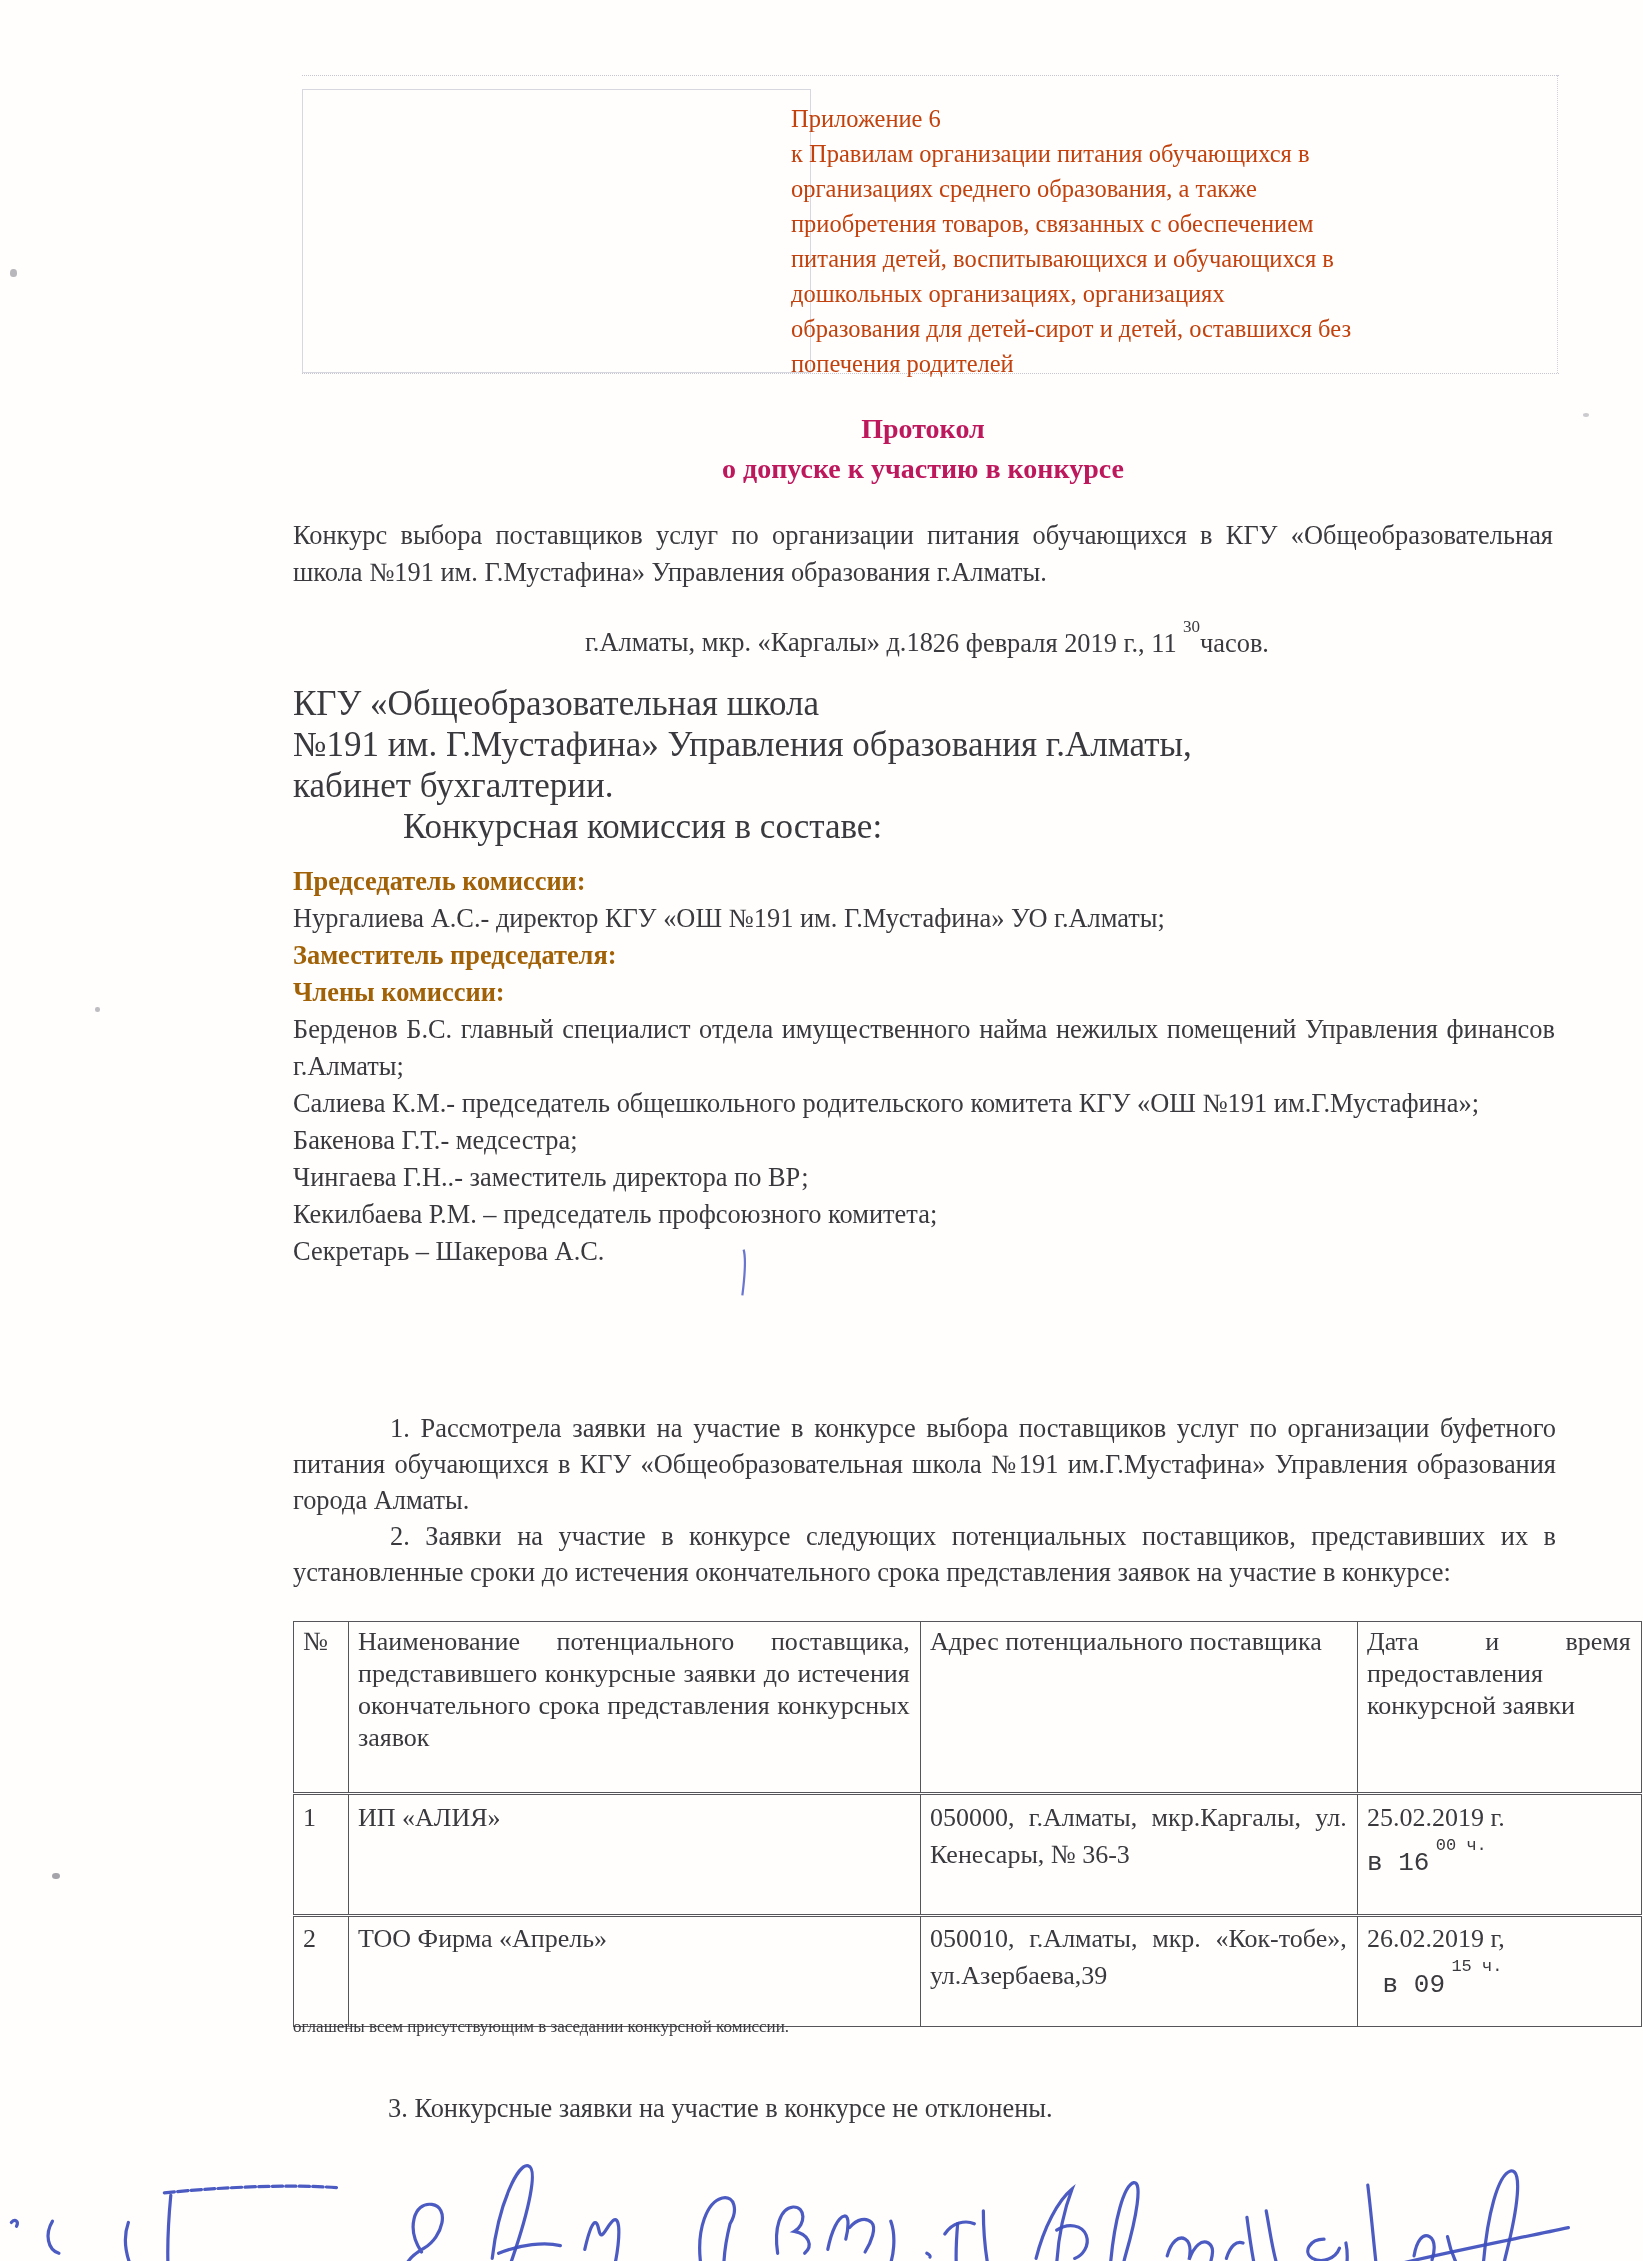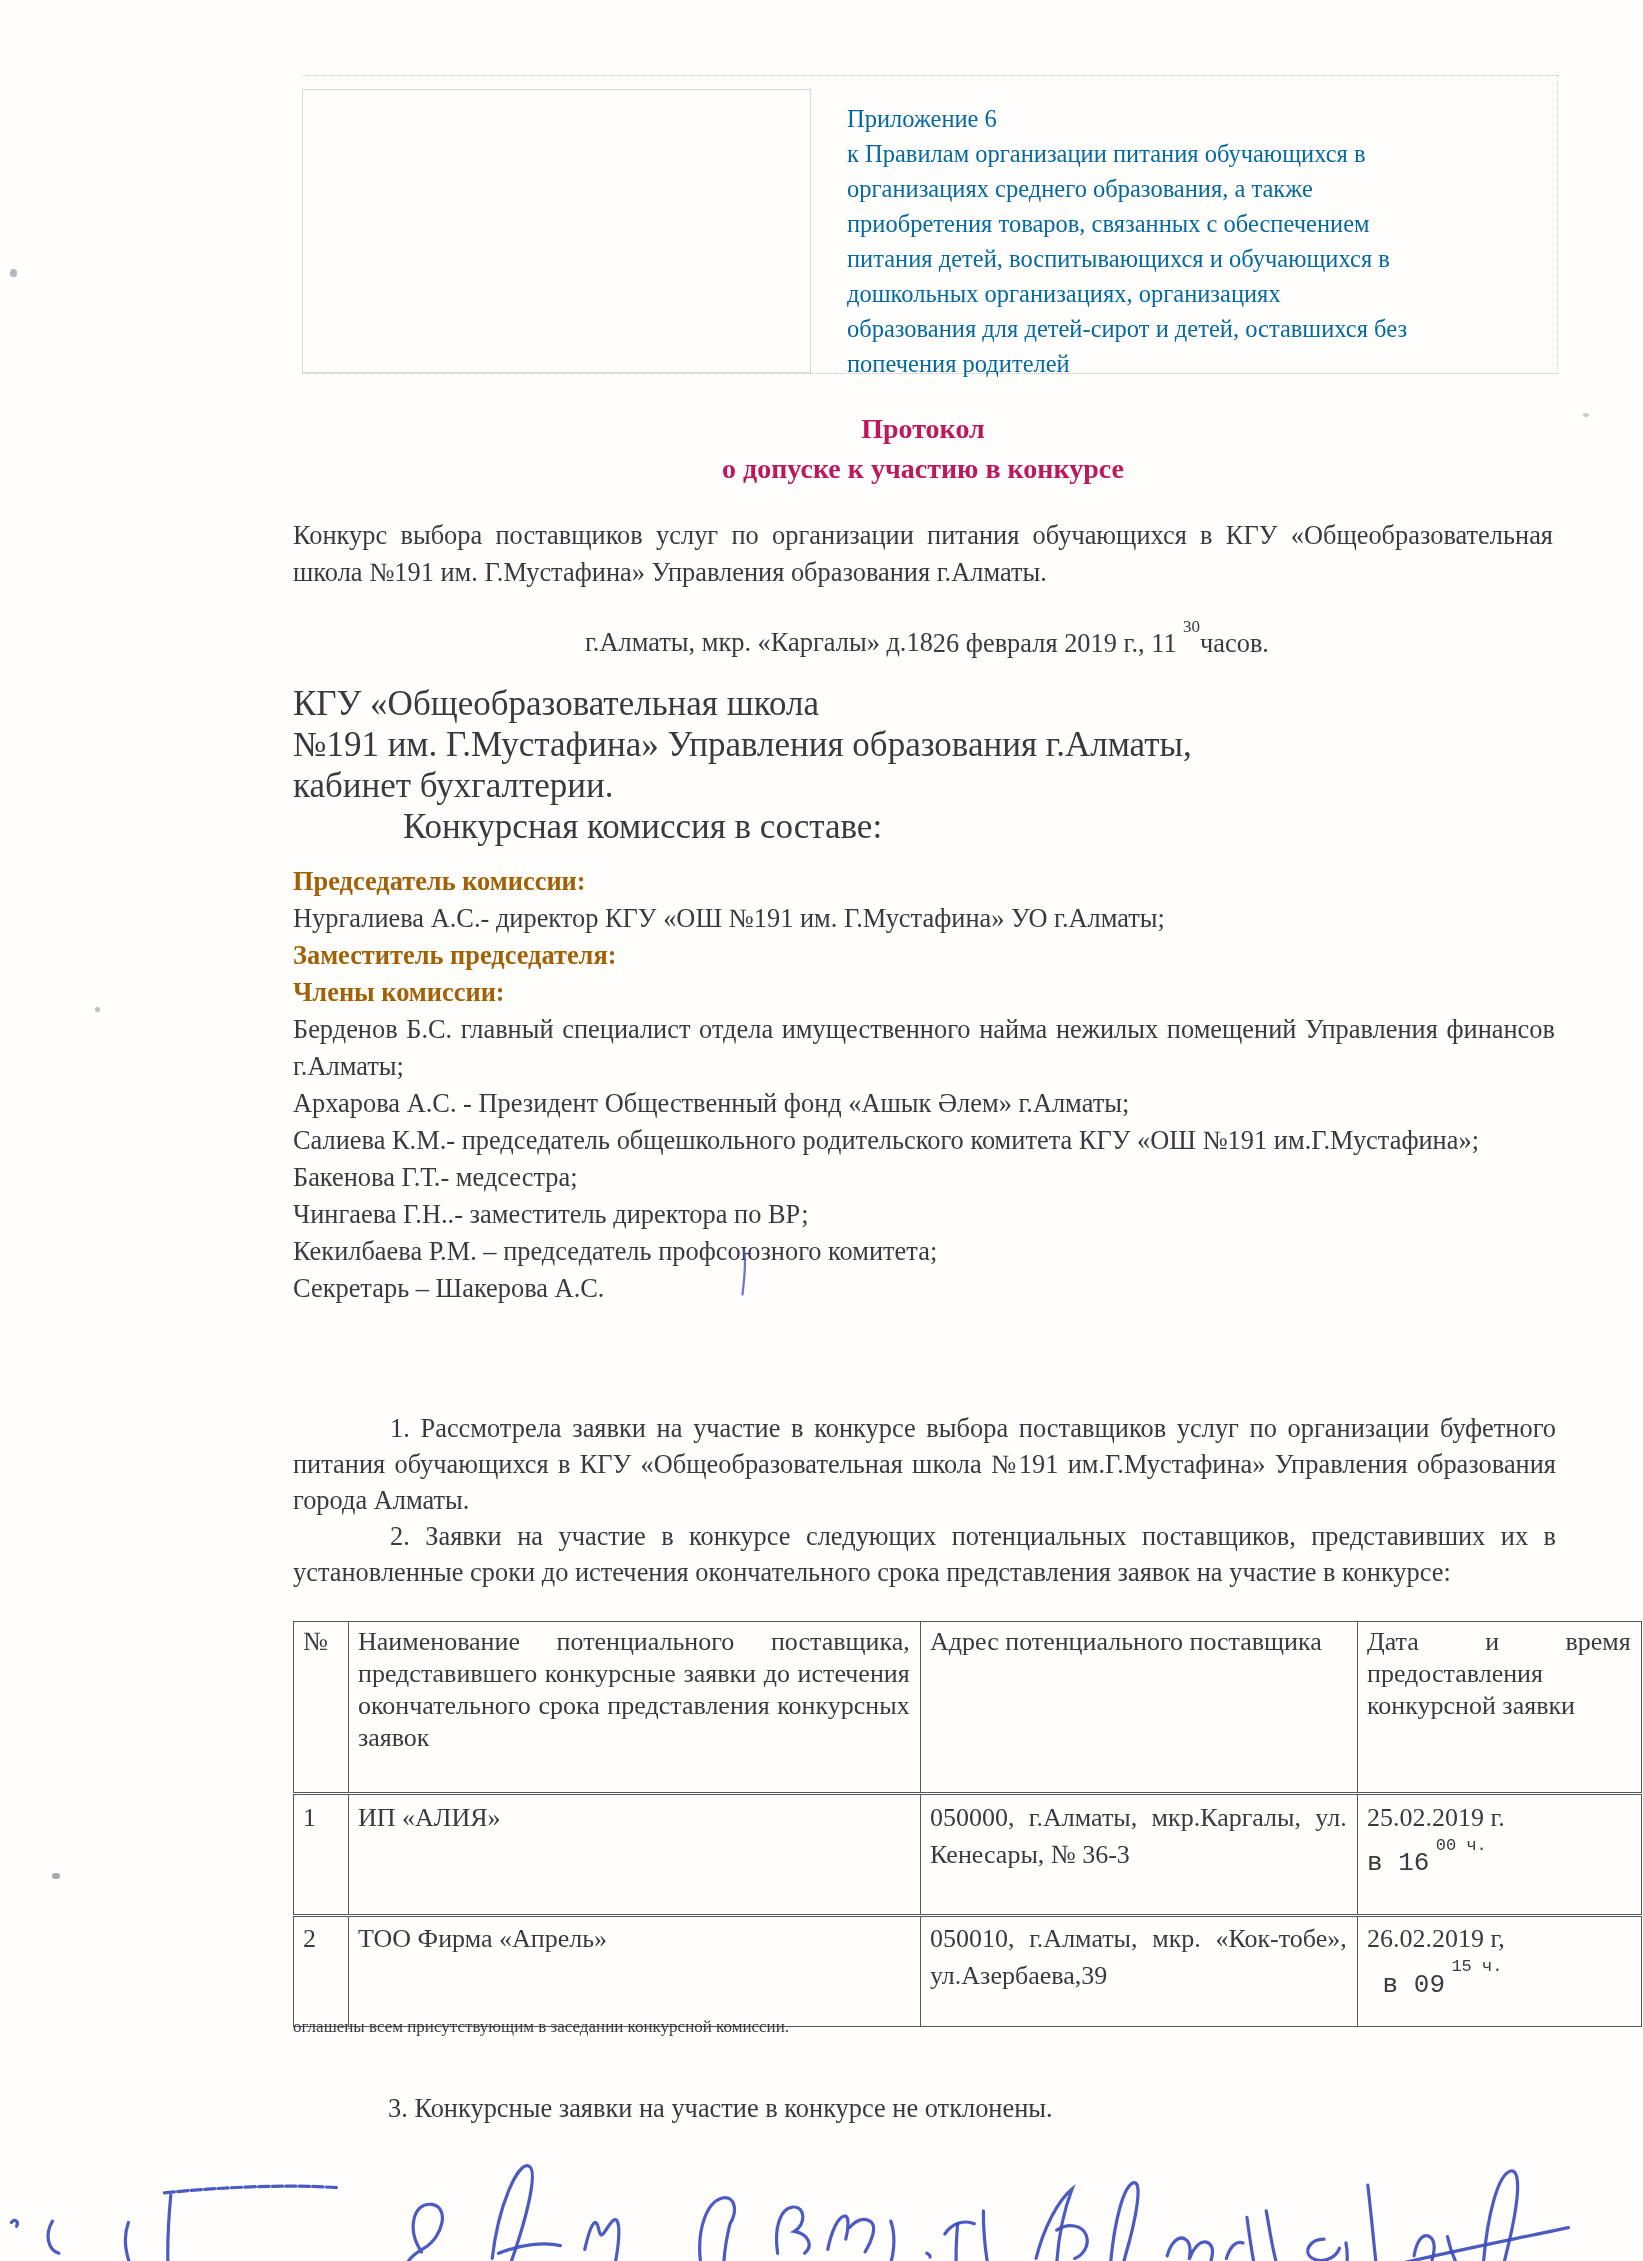--- a/index.html
+++ b/index.html
@@ -13,22 +13,22 @@
   }
   
   .hairline-top{position:absolute;left:302px;top:75px;width:1257px;border-top:1.3px dotted #c6c6d2;}
   .hairline-bottom{position:absolute;left:302px;top:373px;width:1257px;border-top:1.3px dotted #c6c6d2;}
   .hairline-right{position:absolute;left:1557px;top:75px;height:298px;border-left:1.3px dotted #d2d2dc;}
   .appendix-box{
     position:absolute;left:302px;top:89px;width:507px;height:282px;
     border:1.3px solid #d7d7e0;
   }
   .appendix-text{
-    position:absolute;left:847px;top:101px;width:738px;
-    font-size:24.5px;line-height:35px;color:#0369a1;
+    position:absolute;left:791px;top:101px;width:738px;
+    font-size:24.5px;line-height:35px;color:#c2410c;
   }
   
   .doc-title{
     position:absolute;left:293px;top:409px;width:1260px;
     text-align:center;font-weight:bold;font-size:28px;line-height:40px;color:#be185d;
   }
   
   .intro{
     position:absolute;left:293px;top:517px;width:1260px;
     font-size:26.4px;line-height:37px;text-align:justify;
@@ -136,21 +136,20 @@
     <div>кабинет бухгалтерии.</div>
     <div class="indented">Конкурсная комиссия в составе:</div>
   </div>
 
   <div class="commission">
     <div class="role">Председатель комиссии:</div>
     <div>Нургалиева А.С.- директор КГУ «ОШ №191 им. Г.Мустафина» УО г.Алматы;</div>
     <div class="role">Заместитель председателя:</div>
     <div class="role">Члены комиссии:</div>
     <div class="just">Берденов Б.С. главный специалист отдела имущественного найма нежилых помещений Управления финансов г.Алматы;</div>
-    <div>Архарова А.С. - Президент Общественный фонд «Ашык Әлем» г.Алматы;</div>
     <div class="just">Салиева К.М.- председатель общешкольного родительского комитета КГУ «ОШ №191 им.Г.Мустафина»;</div>
     <div>Бакенова Г.Т.- медсестра;</div>
     <div>Чингаева Г.Н..- заместитель директора по ВР;</div>
     <div>Кекилбаева Р.М. – председатель профсоюзного комитета;</div>
     <div>Секретарь – Шакерова А.С.</div>
   </div>
 
   <div class="paras">
     <p>1. Рассмотрела заявки на участие в конкурсе выбора поставщиков услуг по организации буфетного питания обучающихся в КГУ «Общеобразовательная школа №191 им.Г.Мустафина» Управления образования города Алматы.</p>
     <p>2. Заявки на участие в конкурсе следующих потенциальных поставщиков, представивших их в установленные сроки до истечения окончательного срока представления заявок на участие в конкурсе:</p>

